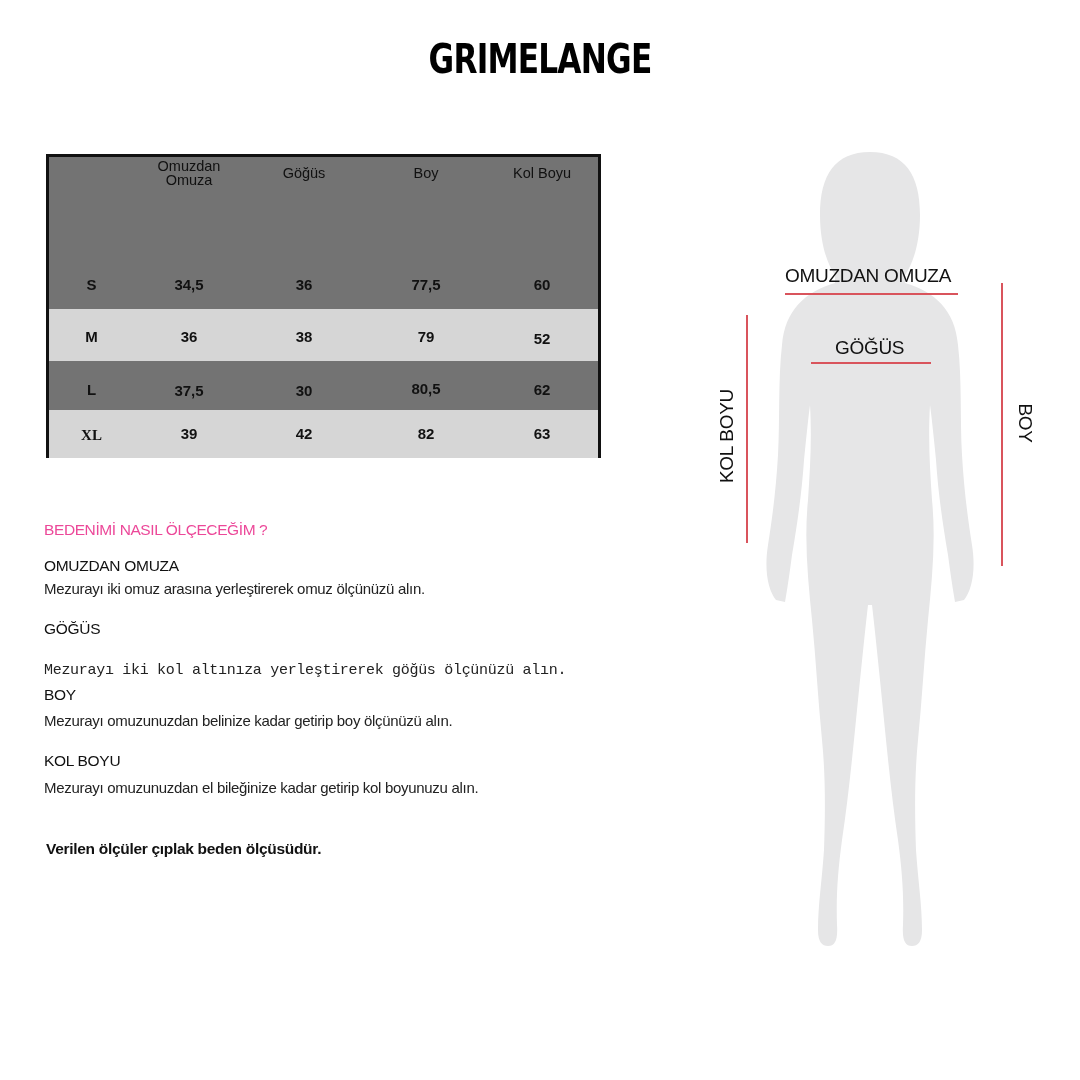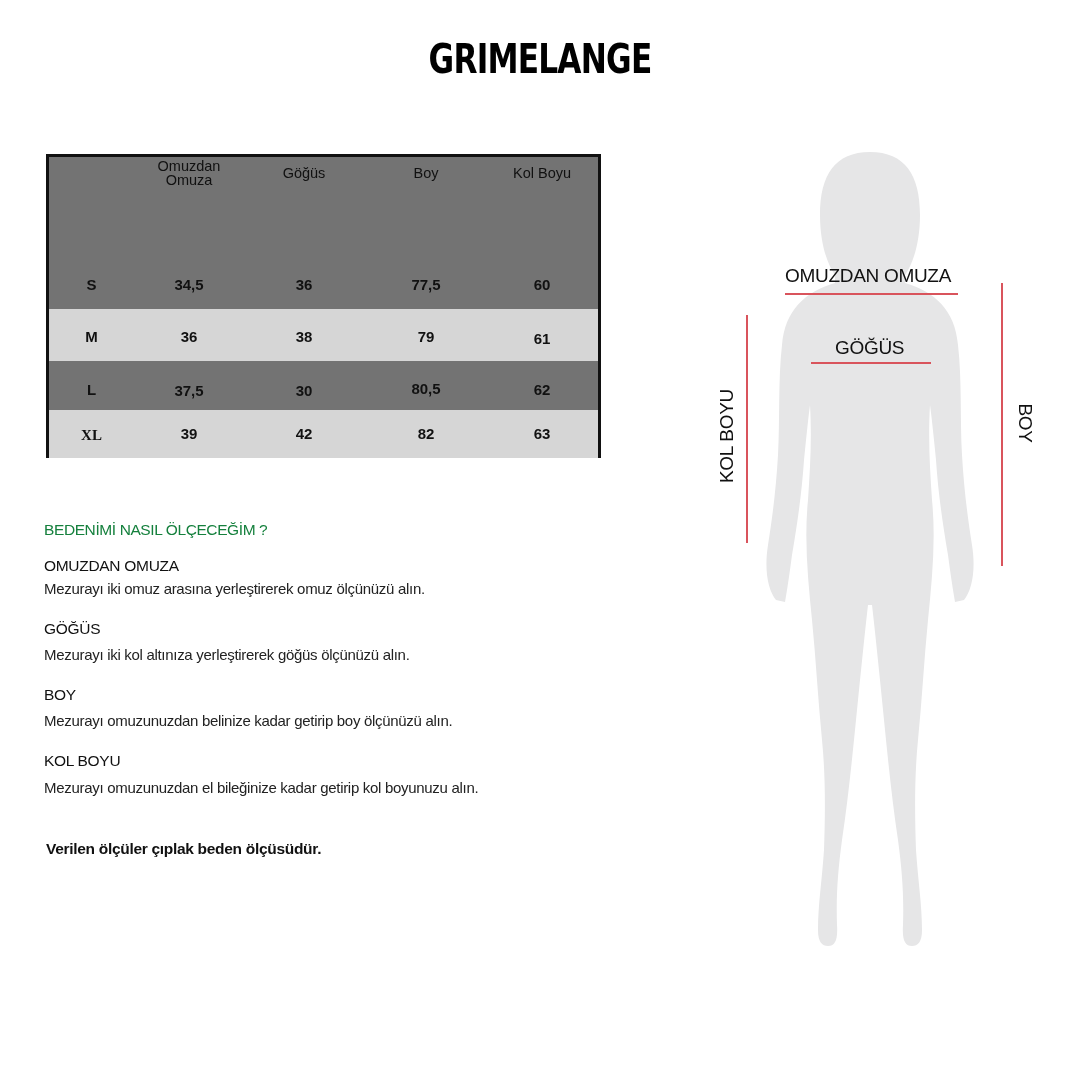--- a/index.html
+++ b/index.html
@@ -19,21 +19,21 @@
   .trow { position: absolute; left: 0; right: 0; height: 52px; }
   .trow.shaded { background: #d6d6d6; }
   .cell { position: absolute; font-size: 15px; font-weight: bold; color: #111; text-align: center; width: 100px; }
   .head .cell { font-weight: normal; font-size: 14.5px; line-height: 14px; color: #111; }
   .c0 { left: 0px; width: 85px; }
   .c1 { left: 90px; }
   .c2 { left: 205px; }
   .c3 { left: 327px; }
   .c4 { left: 443px; }
   .howto-title {
-    position: absolute; left: 44px; top: 521px; color: #15803d; font-size: 15.5px; letter-spacing: -0.4px;
+    position: absolute; left: 44px; top: 521px; color: #ec4899; font-size: 15.5px; letter-spacing: -0.4px;
   }
   .sec-title { position: absolute; left: 44px; font-size: 15.5px; color: #111; letter-spacing: -0.3px; }
   .sec-text { position: absolute; left: 44px; font-size: 15px; color: #222; letter-spacing: -0.3px; }
   .note { position: absolute; left: 46px; top: 840px; font-size: 15.5px; font-weight: bold; letter-spacing: -0.3px; }
   .figure { position: absolute; left: 700px; top: 140px; width: 360px; height: 820px; }
   .fig-label { position: absolute; font-size: 19px; color: #111; letter-spacing: -0.3px; white-space: nowrap; }
   .red-line { position: absolute; background: #d9545c; }
 </style>
 </head>
 <body>
@@ -58,21 +58,21 @@
     <div class="cell c2" style="top:19px;">36</div>
     <div class="cell c3" style="top:19px;">77,5</div>
     <div class="cell c4" style="top:19px;">60</div>
   </div>
 
   <div class="trow shaded" style="top:152px;">
     <div class="cell c0" style="top:19px;">M</div>
     <div class="cell c1" style="top:19px;">36</div>
     <div class="cell c2" style="top:19px;">38</div>
     <div class="cell c3" style="top:19px;">79</div>
-    <div class="cell c4" style="top:21px;">61</div>
+    <div class="cell c4" style="top:21px;">52</div>
   </div>
 
   <div class="trow" style="top:204px;">
     <div class="cell c0" style="top:20px;">L</div>
     <div class="cell c1" style="top:21px;">37,5</div>
     <div class="cell c2" style="top:21px;">30</div>
     <div class="cell c3" style="top:19px;">80,5</div>
     <div class="cell c4" style="top:20px;">62</div>
   </div>
 
@@ -84,21 +84,21 @@
     <div class="cell c4" style="top:15px;">63</div>
   </div>
 </div>
 
 <div class="howto-title">BEDENİMİ NASIL ÖLÇECEĞİM ?</div>
 
 <div class="sec-title" style="top:557px;">OMUZDAN OMUZA</div>
 <div class="sec-text" style="top:580px;">Mezurayı iki omuz arasına yerleştirerek omuz ölçünüzü alın.</div>
 
 <div class="sec-title" style="top:620px;">GÖĞÜS</div>
-<div class="sec-text" style="top:646px;">Mezurayı iki kol altınıza yerleştirerek göğüs ölçünüzü alın.</div>
+<div class="sec-text" style="top:662px;font-family:Liberation Mono, monospace;">Mezurayı iki kol altınıza yerleştirerek göğüs ölçünüzü alın.</div>
 
 <div class="sec-title" style="top:686px;">BOY</div>
 <div class="sec-text" style="top:712px;">Mezurayı omuzunuzdan belinize kadar getirip boy ölçünüzü alın.</div>
 
 <div class="sec-title" style="top:752px;">KOL BOYU</div>
 <div class="sec-text" style="top:779px;">Mezurayı omuzunuzdan el bileğinize kadar getirip kol boyunuzu alın.</div>
 
 <div class="note">Verilen ölçüler çıplak beden ölçüsüdür.</div>
 
 <div class="figure">

